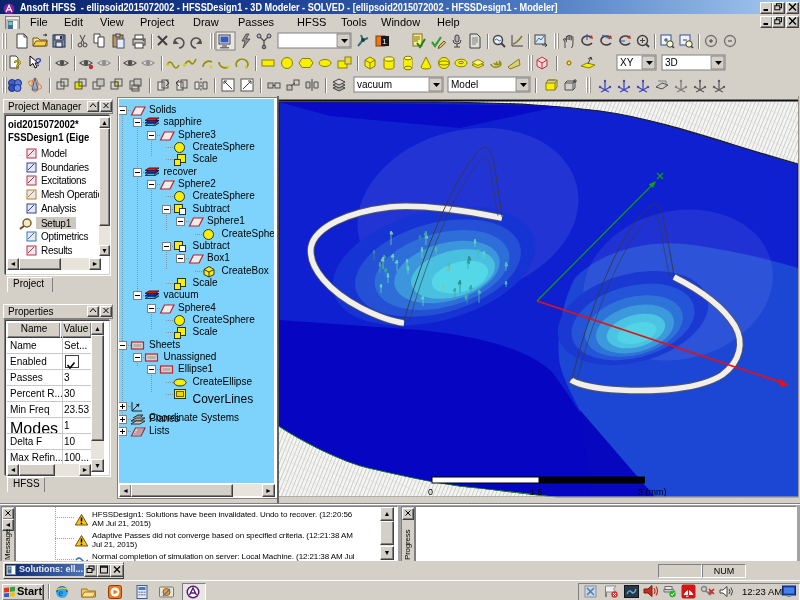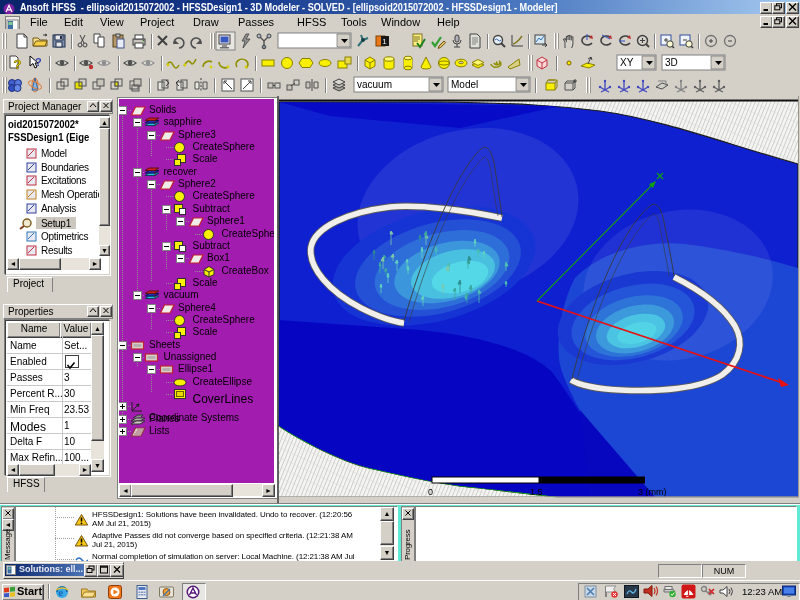--- a/index.html
+++ b/index.html
@@ -688,21 +688,21 @@
         <div class="abs" style="left:0;top:47px;width:84px;height:1px;background:#c8c8c8;"></div>
         <div class="abs tt" style="left:3px;top:50px;font-size:10px;">Passes</div>
         <div class="abs tt" style="left:57px;top:50px;font-size:10px;">3</div>
         <div class="abs" style="left:0;top:63px;width:84px;height:1px;background:#c8c8c8;"></div>
         <div class="abs tt" style="left:3px;top:66px;font-size:10px;">Percent R...</div>
         <div class="abs tt" style="left:57px;top:66px;font-size:10px;">30</div>
         <div class="abs" style="left:0;top:79px;width:84px;height:1px;background:#c8c8c8;"></div>
         <div class="abs tt" style="left:3px;top:82px;font-size:10px;">Min Freq</div>
         <div class="abs tt" style="left:57px;top:82px;font-size:10px;">23.53</div>
         <div class="abs" style="left:0;top:95px;width:84px;height:1px;background:#c8c8c8;"></div>
-        <div class="abs tt" style="left:3px;top:98px;font-size:12px;">Modes</div>
+        <div class="abs tt" style="left:3px;top:98px;font-size:16px;">Modes</div>
         <div class="abs tt" style="left:57px;top:98px;font-size:10px;">1</div>
         <div class="abs" style="left:0;top:111px;width:84px;height:1px;background:#c8c8c8;"></div>
         <div class="abs tt" style="left:3px;top:114px;font-size:10px;">Delta F</div>
         <div class="abs tt" style="left:57px;top:114px;font-size:10px;">10</div>
         <div class="abs" style="left:0;top:127px;width:84px;height:1px;background:#c8c8c8;"></div>
         <div class="abs tt" style="left:3px;top:130px;font-size:10px;">Max Refin...</div>
         <div class="abs tt" style="left:57px;top:130px;font-size:10px;">100...</div>
         <div class="abs" style="left:0;top:143px;width:84px;height:1px;background:#c8c8c8;"></div>
         <div class="abs" style="left:54.5px;top:0;width:1px;height:150px;background:#c8c8c8;"></div>
       </div>
@@ -711,21 +711,21 @@
       <div class="abs raised" style="left:89px;top:32px;width:11px;height:104px;"></div>
       <div class="arrbtn" style="left:89px;top:156px;width:11px;height:11px;line-height:11px;">▼</div>
       <div class="abs" style="left:5px;top:161px;width:84px;height:12px;background:#e8e4dc;"></div>
       <div class="arrbtn" style="left:5px;top:161px;width:10px;height:10px;line-height:10px;">◄</div>
       <div class="abs raised" style="left:17px;top:161px;width:34px;height:10px;"></div>
       <div class="arrbtn" style="left:77px;top:161px;width:10px;height:10px;line-height:10px;">►</div>
       <div class="abs" style="left:5px;top:174px;width:36px;height:14px;background:#d4d0c8;border:1px solid #808080;border-top:1px solid #fff;border-left:1px solid #fff;border-bottom:none;"></div>
       <div class="abs tt" style="left:11px;top:175px;font-size:10px;">HFSS</div>
     </div>
     <div class="abs" style="left:117px;top:1px;width:161px;height:400px;border:1px solid #808080;border-right:1px solid #404040;background:#fff;"></div>
-    <div class="abs" style="left:119px;top:3px;width:155px;height:384px;background:#a21caf;overflow:hidden;font-size:10px;" id="treebox">
+    <div class="abs" style="left:119px;top:3px;width:155px;height:384px;background:#7dd3fc;overflow:hidden;font-size:10px;" id="treebox">
       <div class="abs" style="left:3px;top:15.0px;width:1px;height:302.75px;background:repeating-linear-gradient(180deg,#909090 0,#909090 1px,transparent 1px,transparent 2px);"></div>
       <div class="abs" style="left:17.5px;top:27.35px;width:1px;height:166.9px;background:repeating-linear-gradient(180deg,#909090 0,#909090 1px,transparent 1px,transparent 2px);"></div>
       <div class="abs" style="left:32px;top:39.7px;width:1px;height:18.699999999999996px;background:repeating-linear-gradient(180deg,#909090 0,#909090 1px,transparent 1px,transparent 2px);"></div>
       <div class="abs" style="left:32px;top:89.1px;width:1px;height:92.80000000000001px;background:repeating-linear-gradient(180deg,#909090 0,#909090 1px,transparent 1px,transparent 2px);"></div>
       <div class="abs" style="left:32px;top:212.6px;width:1px;height:18.69999999999999px;background:repeating-linear-gradient(180deg,#909090 0,#909090 1px,transparent 1px,transparent 2px);"></div>
       <div class="abs" style="left:46.5px;top:113.8px;width:1px;height:18.700000000000003px;background:repeating-linear-gradient(180deg,#909090 0,#909090 1px,transparent 1px,transparent 2px);"></div>
       <div class="abs" style="left:46.5px;top:150.85px;width:1px;height:18.69999999999999px;background:repeating-linear-gradient(180deg,#909090 0,#909090 1px,transparent 1px,transparent 2px);"></div>
       <div class="abs" style="left:17.5px;top:262.0px;width:1px;height:6.349999999999966px;background:repeating-linear-gradient(180deg,#909090 0,#909090 1px,transparent 1px,transparent 2px);"></div>
       <div class="abs" style="left:32px;top:274.34999999999997px;width:1px;height:18.700000000000045px;background:repeating-linear-gradient(180deg,#909090 0,#909090 1px,transparent 1px,transparent 2px);"></div>
       <div class="abs" style="left:3.0px;top:11.0px;width:10px;height:1px;background:repeating-linear-gradient(90deg,#909090 0,#909090 1px,transparent 1px,transparent 2px);"></div>
@@ -1211,21 +1211,21 @@
       <text x="638" y="495" font-size="9" fill="#000" font-family="Liberation Sans">3 (mm)</text>
       <rect x="279" y="96" width="519" height="3.5" fill="#d4d0c8"></rect>
       <rect x="279" y="99.5" width="519" height="2" fill="#101010"></rect>
       <path d="M 278 96 V 503" stroke="#404040" stroke-width="1.6"></path>
       <path d="M 798.5 96 V 503 M 279 496.8 H 798" stroke="#9a968e" stroke-width="1"></path>
       <rect x="799" y="96" width="1" height="407" fill="#d4d0c8"></rect>
       <rect x="279" y="497.5" width="520" height="6" fill="#d4d0c8"></rect>
     </svg>
   </div>
 
-<div id="bottom" class="abs" style="left:0;top:503px;width:800px;height:58px;background:#5eead4;border-top:1px solid #808080;box-shadow:0 1px 0 #fff inset;">
+<div id="bottom" class="abs" style="left:0;top:503px;width:800px;height:58px;background:#a3a3a3;border-top:1px solid #808080;box-shadow:0 1px 0 #fff inset;">
     <div class="abs" style="left:1px;top:2px;width:12px;height:54px;background:#d4d0c8;border:1px solid #808080;border-bottom-color:#fff;"></div>
     <div class="wbtn" style="left:2px;top:4px;width:10px;height:10px;"><svg width="8" height="8">
         <path d="M1.5 1.5 L6.5 6.5 M6.5 1.5 L1.5 6.5" stroke="#000"></path>
       </svg></div>
     <div class="wbtn" style="left:2px;top:15px;width:10px;height:10px;font-size:7px;line-height:9px;">◄</div>
     <div class="abs" style="left:3px;top:24px;width:9px;height:32px;font-size:8px;color:#000;writing-mode:vertical-rl;transform:rotate(180deg);letter-spacing:-0.2px;overflow:hidden;">Message</div>
     <div class="abs" style="left:15px;top:2px;width:381px;height:55px;background:#fff;border:1px solid #808080;border-bottom-color:#fff;border-right-color:#fff;overflow:hidden;">
       <div class="abs" style="left:39px;top:0;width:1px;height:55px;background:repeating-linear-gradient(180deg,#a0a0a0 0,#a0a0a0 1px,transparent 1px,transparent 2px);"></div>
       <div class="abs" style="left:59px;top:5px;width:13px;height:12px;"><svg width="13" height="12">
           <path d="M6.5 0.5 L12.7 11 H0.3 Z" fill="#f8c818" stroke="#705008"></path>

